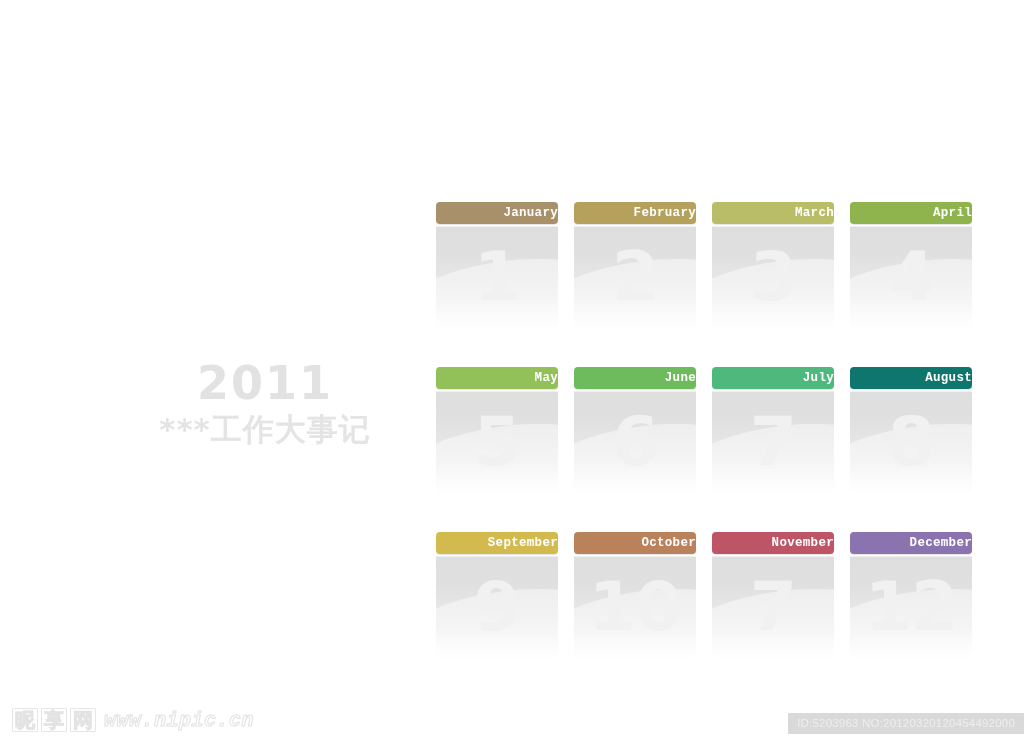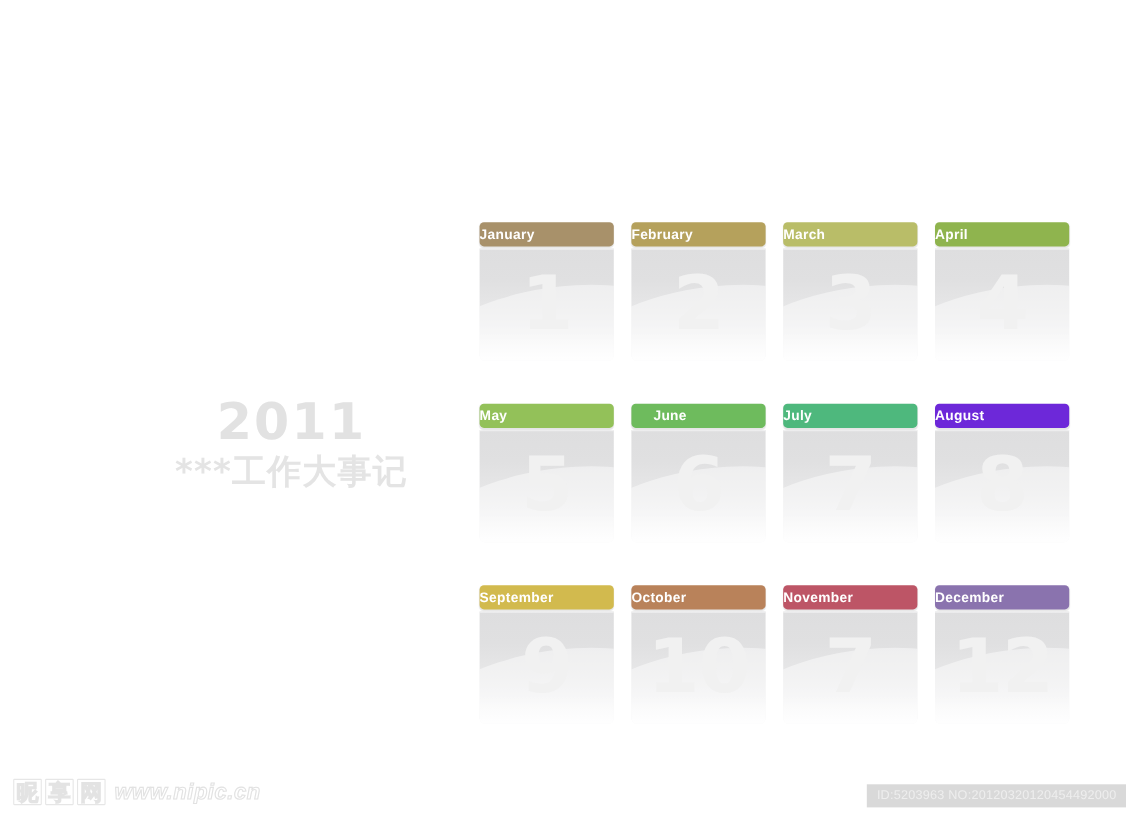--- a/index.html
+++ b/index.html
@@ -67,29 +67,29 @@
 
   .month-card {
     width: 122px;
     position: relative;
   }
 
   .month-header {
     height: 22px;
     line-height: 22px;
     border-radius: 4px;
-    text-align: left;
+    text-align: right;
     font-size: 12.5px;
     font-weight: bold;
     color: #ffffff;
     letter-spacing: 0.3px;
     box-shadow: 0 1px 1px rgba(0,0,0,0.10);
     position: relative;
     z-index: 2;
-    font-family: Liberation Sans, sans-serif;
+    font-family: Liberation Mono, monospace;
     overflow: hidden;
     white-space: nowrap;
   }
 
   .month-body {
     margin-top: 2px;
     height: 102px;
     border-radius: 0 0 5px 5px;
     position: relative;
     overflow: hidden;
@@ -159,21 +159,21 @@
     font-weight: bold;
     line-height: 1;
     color: transparent;
     -webkit-text-stroke: 1px #e3e3e3;
     text-shadow: 0 0 0 transparent;
     padding: 1px 2px;
     border: 1px solid #e6e6e6;
     border-radius: 1px;
   }
   .wm-url {
-    font-family: Liberation Sans, sans-serif;
+    font-family: Liberation Mono, monospace;
     font-style: italic;
     font-size: 20px;
     font-weight: bold;
     color: transparent;
     -webkit-text-stroke: 1px #e2e2e2;
     letter-spacing: 0.5px;
   }
 
   .id-bar {
     position: absolute;
@@ -238,21 +238,21 @@
           <div class="month-number">6</div>
         </div>
       </div>
       <div class="month-card">
         <div class="month-header" style="background: rgb(78, 184, 125);">July</div>
         <div class="month-body">
           <div class="month-number">7</div>
         </div>
       </div>
       <div class="month-card">
-        <div class="month-header" style="background: #6d28d9;">August</div>
+        <div class="month-header" style="background: #0f766e;">August</div>
         <div class="month-body">
           <div class="month-number">8</div>
         </div>
       </div>
       <div class="month-card">
         <div class="month-header" style="background: rgb(210, 186, 78);">September</div>
         <div class="month-body">
           <div class="month-number">9</div>
         </div>
       </div>

